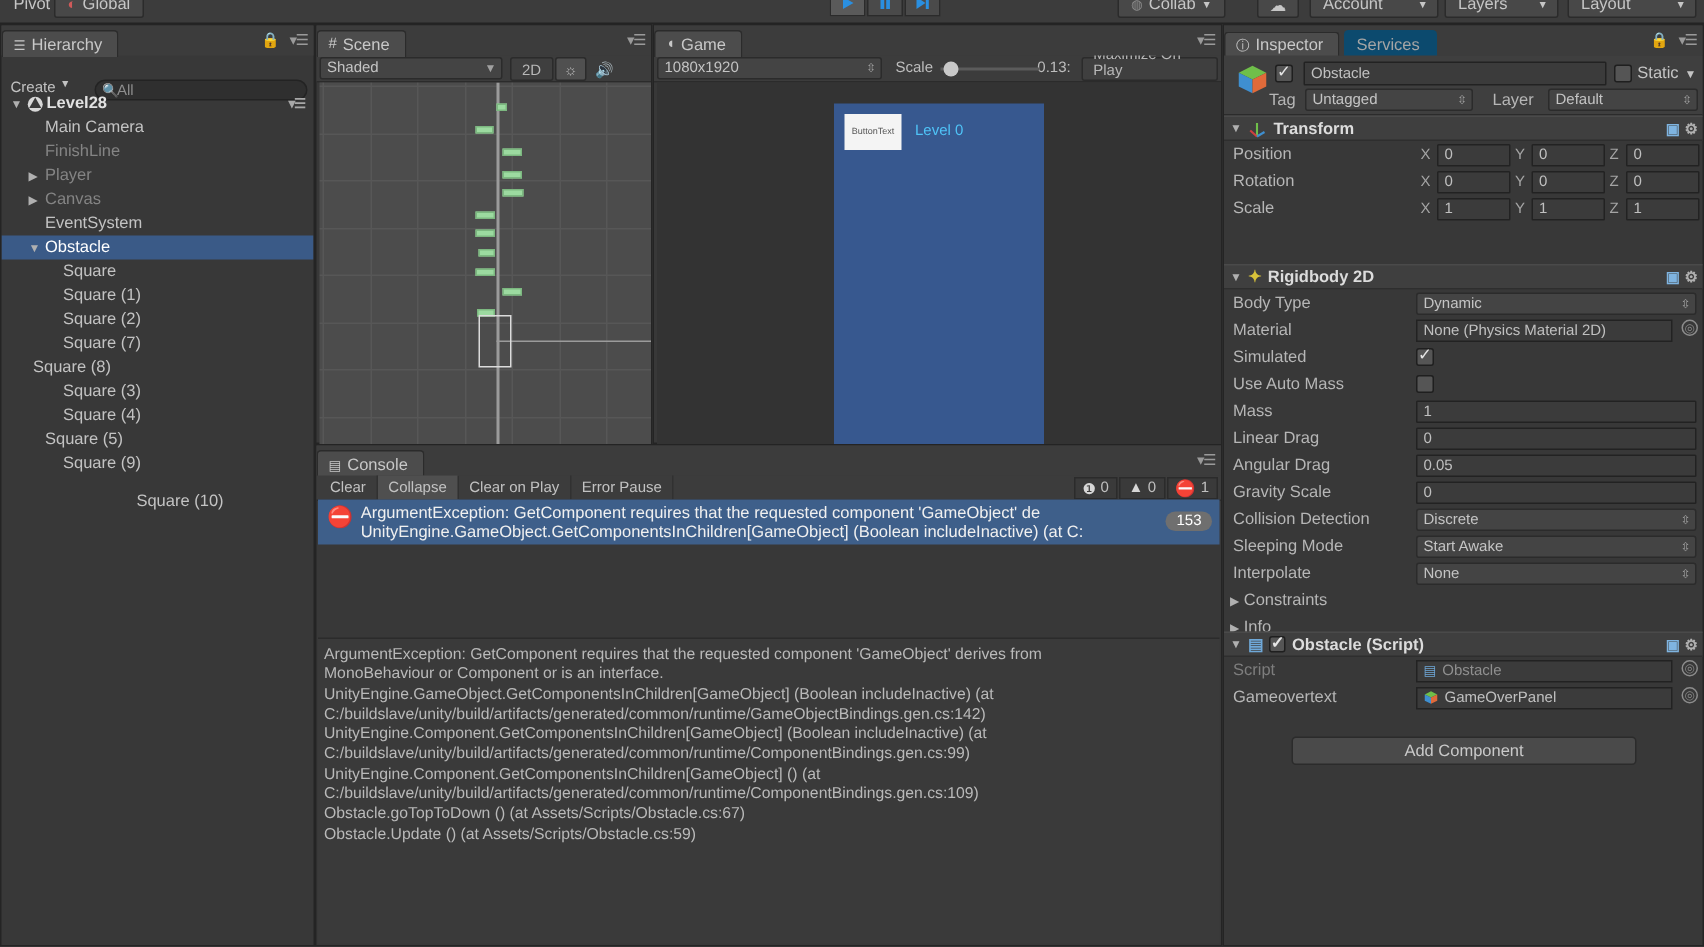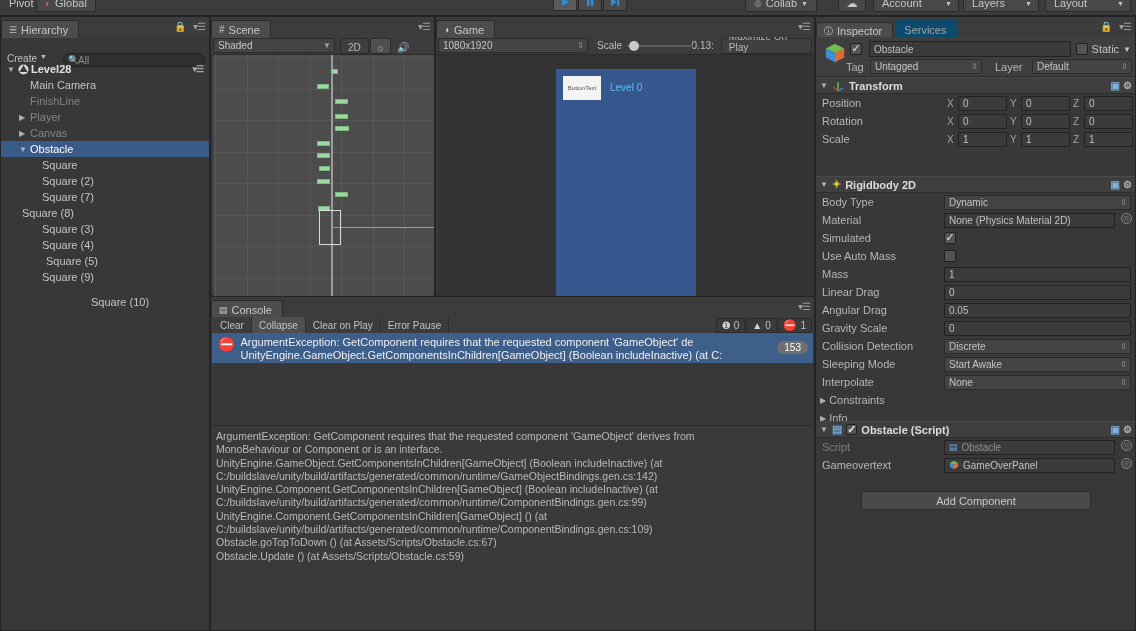--- a/index.html
+++ b/index.html
@@ -236,49 +236,57 @@
           <span>FinishLine</span>
         </div>
         <div class="hrow dim" style="padding-left: 18px;">
           <span class="tri">▶</span>
           <span>Player</span>
         </div>
         <div class="hrow dim" style="padding-left: 18px;">
           <span class="tri">▶</span>
           <span>Canvas</span>
         </div>
+        <div class="hrow" style="padding-left: 18px;">
+          <span class="tri">&nbsp;</span>
+          <span>EventSystem</span>
+        </div>
         <div class="hrow selected" style="padding-left: 18px;">
           <span class="tri">▼</span>
           <span>Obstacle</span>
         </div>
         <div class="hrow" style="padding-left: 30px;">
           <span class="tri">&nbsp;</span>
           <span>Square</span>
         </div>
         <div class="hrow" style="padding-left: 30px;">
           <span class="tri">&nbsp;</span>
+          <span>Square (1)</span>
+        </div>
+        <div class="hrow" style="padding-left: 30px;">
+          <span class="tri">&nbsp;</span>
           <span>Square (2)</span>
         </div>
         <div class="hrow" style="padding-left: 30px;">
           <span class="tri">&nbsp;</span>
           <span>Square (7)</span>
         </div>
         <div class="hrow" style="">
           <span class="tri">&nbsp;</span>
           <span>Square (8)</span>
         </div>
         <div class="hrow" style="padding-left: 30px;">
           <span class="tri">&nbsp;</span>
           <span>Square (3)</span>
         </div>
         <div class="hrow" style="padding-left: 30px;">
           <span class="tri">&nbsp;</span>
           <span>Square (4)</span>
         </div>
-        <div class="hrow" style="padding-left: 34px;">
+        <div class="hrow" style="padding-left: 18px;">
           <span class="tri">&nbsp;</span>
           <span>Square (5)</span>
         </div>
         <div class="hrow" style="padding-left: 30px;">
           <span class="tri">&nbsp;</span>
           <span>Square (9)</span>
         </div>
         <div class="hrow" style="padding-left: 30px; flex-direction: column;">
           <span class="tri">&nbsp;</span>
           <span>Square (10)</span>

